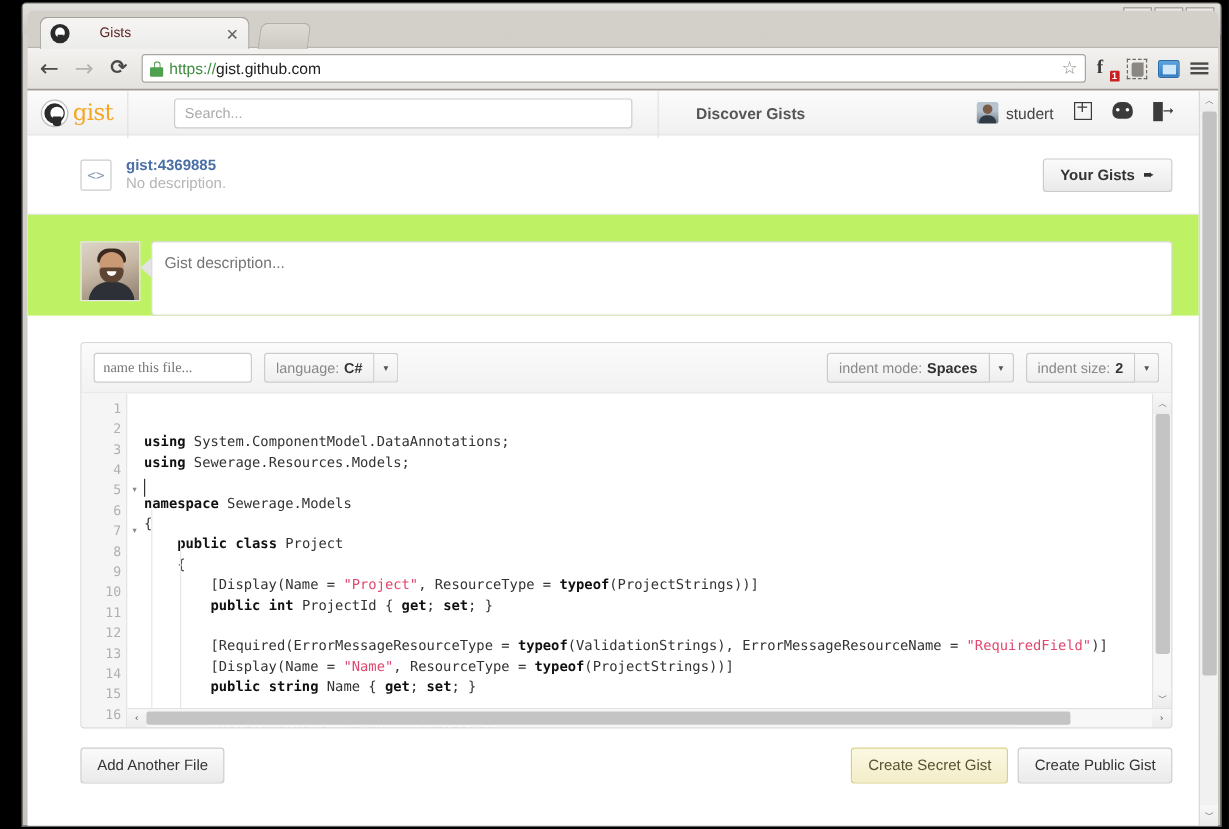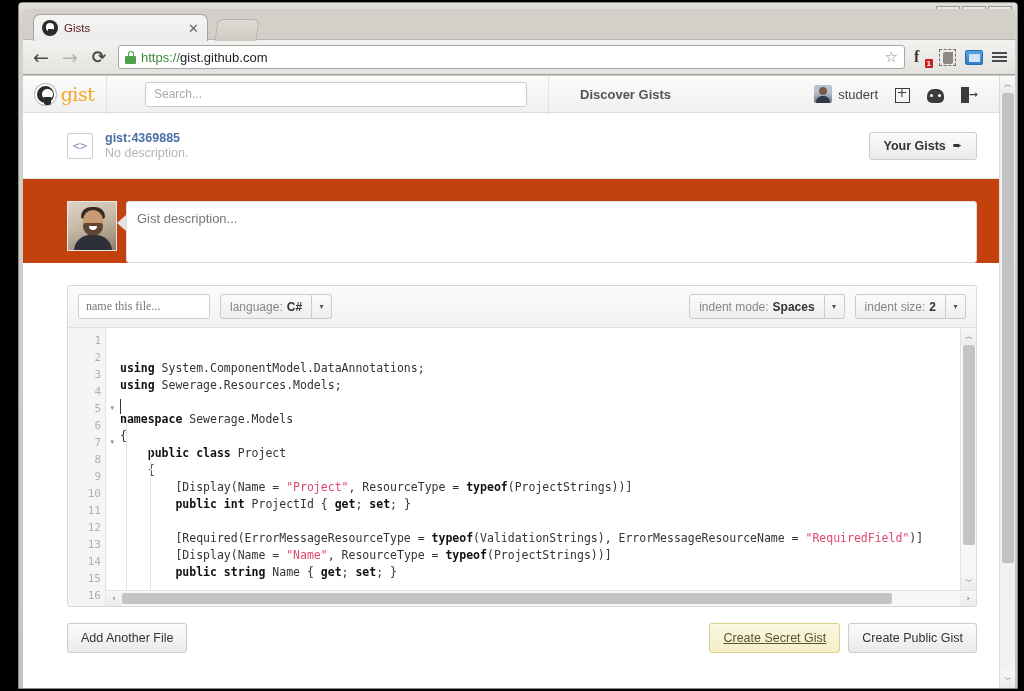--- a/index.html
+++ b/index.html
@@ -69,21 +69,21 @@
   .tab-favicon::after {
     content: ""; position: absolute; left: 4px; top: 3px;
     width: 8px; height: 8px; border-radius: 50% 50% 45% 45%;
     background: #fff;
   }
   .tab-favicon::before {
     content: ""; position: absolute; left: 5.5px; top: 9px;
     width: 5px; height: 6px; background: #2b2b2b; z-index: 2;
     border-radius: 0 0 2px 2px;
   }
-  .tab-title { flex: 1; white-space: nowrap; overflow: hidden; color: #5b2121; }
+  .tab-title { flex: 1; white-space: nowrap; overflow: hidden; color: #5b2121; margin-left: 19px; }
   .tab-close { color: #666; font-size: 13px; padding-left: 4px; }
   .tab-new {
     position: absolute; left: 193px; top: 10px;
     width: 42px; height: 22px;
     background: linear-gradient(#dedbd5, #cdcac4);
     border: 1px solid #b3b0ab; border-bottom: none;
     border-radius: 6px 6px 0 0;
     transform: skewX(-8deg);
   }
 
@@ -246,21 +246,21 @@
   #header-divider {
     margin-left: 21px;
     width: 1px; height: 42px; background: #e2e2e2;
   }
   #discover {
     margin-left: 31px;
     font-size: 13px; color: #555; font-weight: bold;
   }
   #header-right {
     margin-left: auto; margin-right: 22px;
-    display: flex; align-items: flex-end; gap: 17px;
+    display: flex; align-items: flex-start; gap: 17px;
   }
   .hdr-user { display: flex; align-items: center; gap: 6px; }
   .hdr-avatar {
     width: 18px; height: 18px; border-radius: 2px;
     background: linear-gradient(#b7c4d0 40%, #6e7b88);
     position: relative; overflow: hidden;
   }
   .hdr-avatar::after {
     content: ""; position: absolute; left: 5px; top: 2px;
     width: 8px; height: 8px; border-radius: 50%; background: #7a5c46;
@@ -329,21 +329,21 @@
     background: linear-gradient(#fbfbfb, #eaeaea);
     border: 1px solid #ccc; border-radius: 3px;
     display: flex; align-items: center; gap: 7px;
     font-size: 12.5px; color: #333; font-weight: bold;
   }
   #your-gists-btn .arrow { font-size: 11px; color: #333; font-family: "DejaVu Sans", sans-serif; }
 
   
   #form-area {
     padding: 22px 22px 0 44px;
-    background: #c2410c;
+    background: #bef264;
   }
   #desc-row { display: flex; align-items: flex-start; gap: 0; }
   #big-avatar {
     width: 50px; height: 50px;
     background: linear-gradient(160deg,#dcd4c8 0%, #c8b9a6 45%, #8e7f6e 100%);
     position: relative; overflow: hidden;
     flex: none;
     border: 1px solid #e8e8e8;
   }
   #big-avatar .face {
@@ -518,21 +518,20 @@
     border-radius: 3px;
     font-size: 12.5px;
     border: 1px solid #ccc;
     background: linear-gradient(#fbfbfb, #eaeaea);
     color: #333;
   }
   .btn.secret {
     background: linear-gradient(#fbf8e3, #f3edc8);
     border-color: #d9d08a;
     color: #5a5230;
-    text-decoration: underline;
   }
   #bottom-right { margin-left: auto; display: flex; gap: 8px; }
 </style>
 </head>
 <body>
 
 <div id="os-window">
   <div id="titlebar">
     <div id="win-buttons">
       <div class="win-btn">▭</div>

